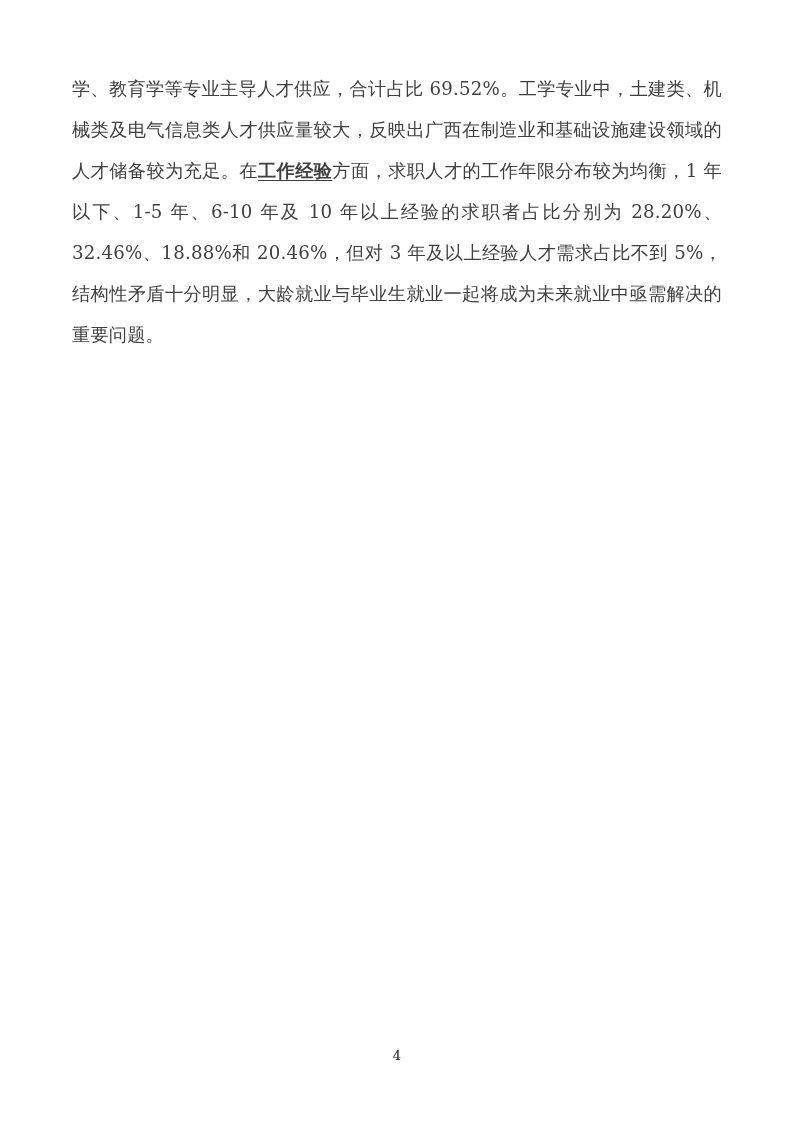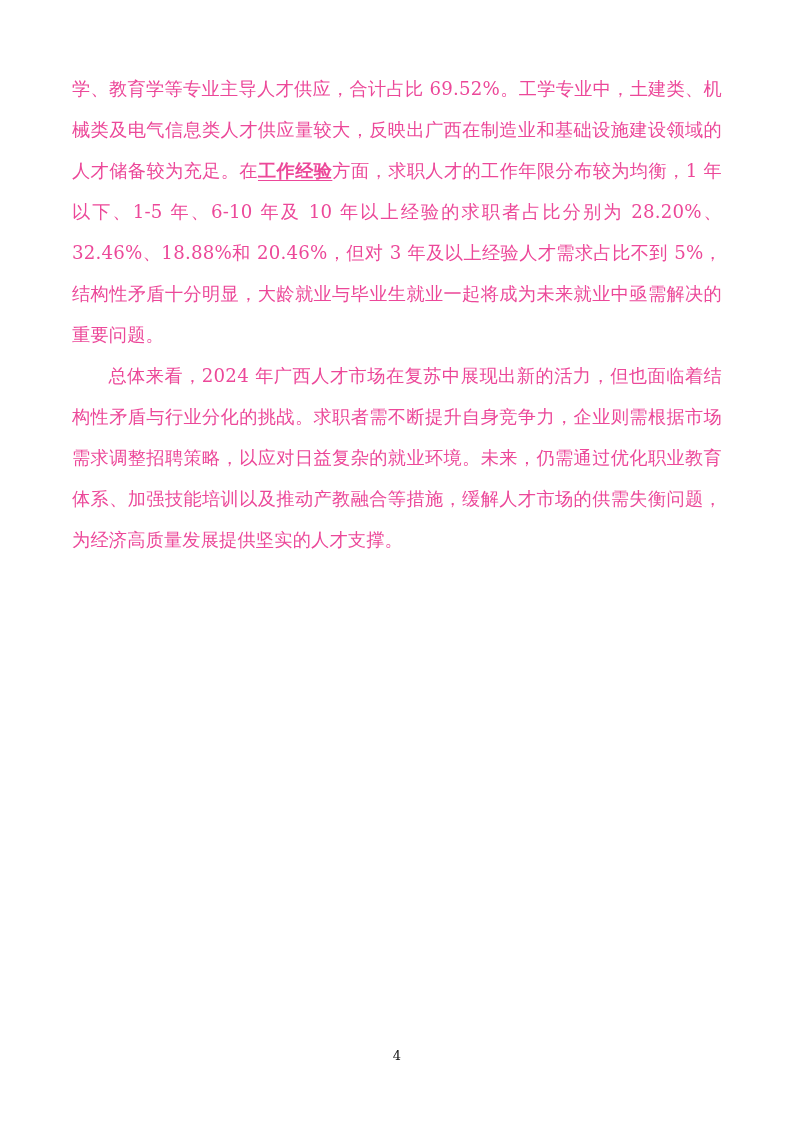--- a/index.html
+++ b/index.html
@@ -29,21 +29,21 @@
     top: 68px;
     width: 650px;
   }
   .para {
     font-size: 18.2px;
     line-height: 41px;
     text-align: justify;
     text-justify: inter-ideograph;
     margin: 0 0 0 0;
     letter-spacing: 0.2px;
-    color: #ec4899;
+    color: #404040;
   }
   .para.indent {
     text-indent: 2em;
   }
   .u {
     text-decoration: underline;
     text-underline-offset: 3px;
     font-weight: bold;
   }
   .footer {
@@ -56,16 +56,15 @@
     color: #111;
     font-family: "DejaVu Serif", "Liberation Serif", serif;
   }
 </style>
 </head>
 <body>
 
 <div class="page">
   <div class="content">
     <p class="para" id="para-1">学、教育学等专业主导人才供应，合计占比 69.52%。工学专业中，土建类、机械类及电气信息类人才供应量较大，反映出广西在制造业和基础设施建设领域的人才储备较为充足。在<span class="u">工作经验</span>方面，求职人才的工作年限分布较为均衡，1 年以下、1-5 年、6-10 年及 10 年以上经验的求职者占比分别为 28.20%、32.46%、18.88%和 20.46%，但对 3 年及以上经验人才需求占比不到 5%，结构性矛盾十分明显，大龄就业与毕业生就业一起将成为未来就业中亟需解决的重要问题。</p>
-    <p class="para indent" id="para-3">总体来看，2024 年广西人才市场在复苏中展现出新的活力，但也面临着结构性矛盾与行业分化的挑战。求职者需不断提升自身竞争力，企业则需根据市场需求调整招聘策略，以应对日益复杂的就业环境。未来，仍需通过优化职业教育体系、加强技能培训以及推动产教融合等措施，缓解人才市场的供需失衡问题，为经济高质量发展提供坚实的人才支撑。</p>
   </div>
   <div class="footer">4</div>
 </div>
 
 </body></html>

